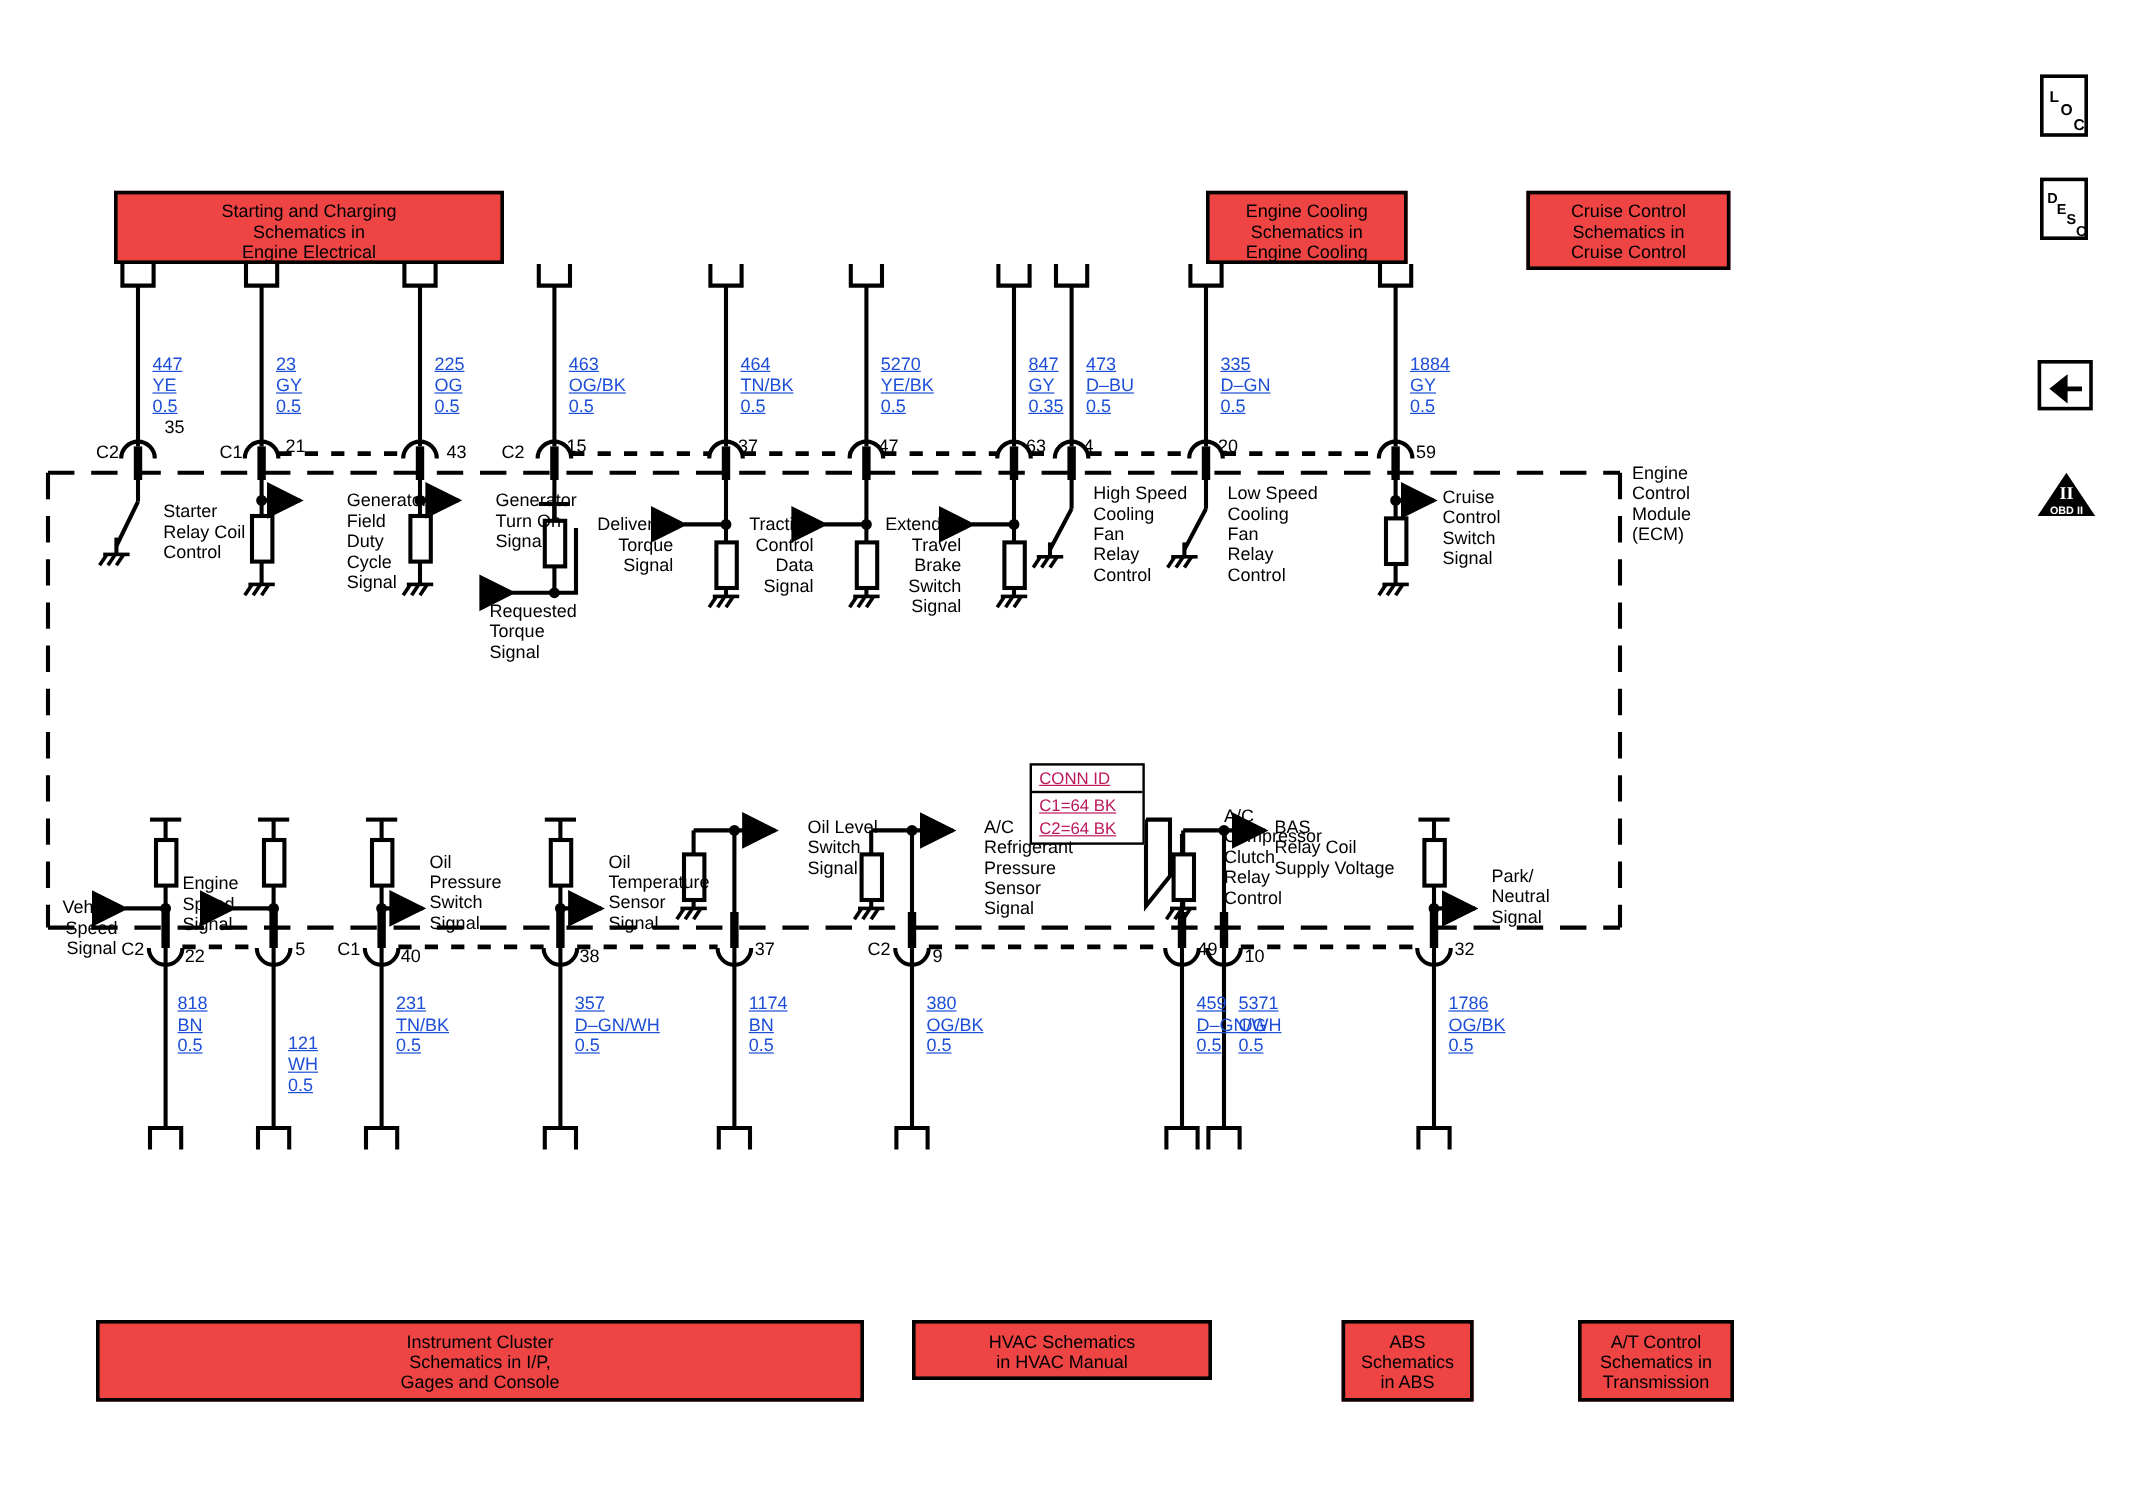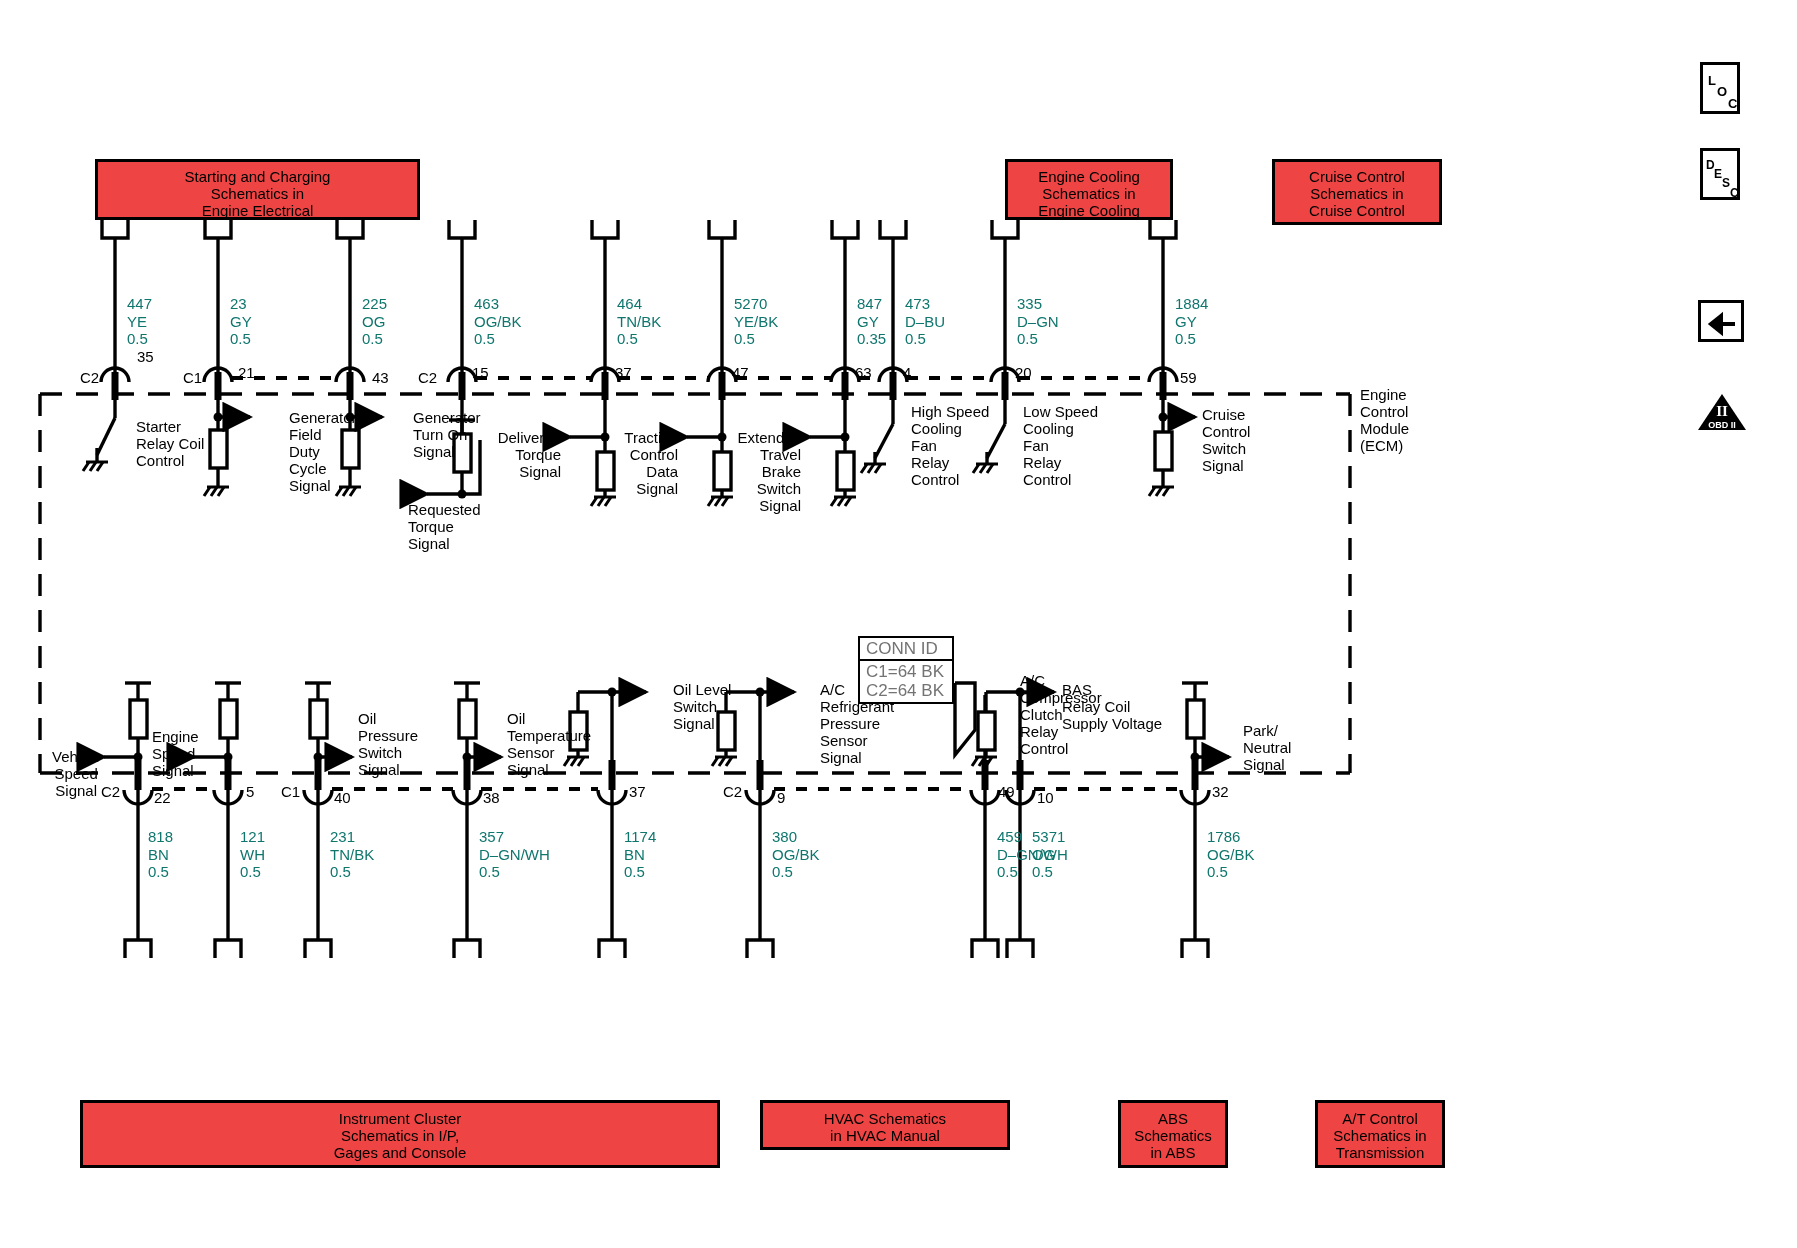--- a/index.html
+++ b/index.html
@@ -1,26 +1,26 @@
 <!DOCTYPE html>
 <html><head>
 <meta charset="utf-8">
 <style>
   html,body{margin:0;padding:0;background:#fff;}
   body{font-family:"Liberation Sans", sans-serif;}
   #stage{position:relative;width:1797px;height:1248px;background:#fff;overflow:hidden;}
   .box{position:absolute;border:3px solid #000;background:#ef4444;box-sizing:border-box;}
   .boxtxt{font-size:15px;line-height:17px;color:#000;text-align:center;}
-  .wirelbl{position:absolute;font-size:15px;line-height:17.5px;color:#0f766e;white-space:pre;}
+  .wirelbl{position:absolute;font-size:15px;line-height:17.5px;color:#1d4ed8;white-space:pre;text-decoration:underline;}
   .pin{position:absolute;font-size:15px;color:#000;white-space:pre;}
   .conn{position:absolute;font-size:15px;color:#000;white-space:pre;}
   svg{position:absolute;left:0;top:0;overflow:visible;}
   .ecmlbl{position:absolute;font-size:15px;line-height:17px;color:#000;white-space:pre;}
   .sidebox{position:absolute;border:3px solid #000;background:#fff;box-sizing:border-box;}
-  .connid{position:absolute;border:2px solid #000;background:#fff;box-sizing:border-box;font-size:17px;line-height:19px;color:#737373;}
+  .connid{position:absolute;border:2px solid #000;background:#fff;box-sizing:border-box;font-size:14px;line-height:19px;color:#be185d;text-decoration:underline;}
   .connid .hd{border-bottom:2px solid #000;padding:1px 6px 1px 6px;}
   .connid .bd{padding:1px 6px 2px 6px;white-space:pre;}
 </style>
 </head>
 <body>
 
 <div id="stage">
 
   <svg width="1797" height="1248">
     <defs>
@@ -419,21 +419,21 @@
   <div class="pin" style="left:334px;top:789px;">40</div>
   <div class="pin" style="left:483px;top:789px;">38</div>
   <div class="pin" style="left:629px;top:783px;">37</div>
   <div class="conn" style="left:723px;top:783px;">C2</div>
   <div class="pin" style="left:777px;top:789px;">9</div>
   <div class="pin" style="left:998px;top:783px;">49</div>
   <div class="pin" style="left:1037px;top:789px;">10</div>
   <div class="pin" style="left:1212px;top:783px;">32</div>
 
   <div class="wirelbl" style="left:148px;top:828px;"><span>818</span><br><span>BN</span><br><span>0.5</span></div>
-  <div class="wirelbl" style="left:240px;top:828px;"><span>121</span><br><span>WH</span><br><span>0.5</span></div>
+  <div class="wirelbl" style="left:240px;top:861px;"><span>121</span><br><span>WH</span><br><span>0.5</span></div>
   <div class="wirelbl" style="left:330px;top:828px;"><span>231</span><br><span>TN/BK</span><br><span>0.5</span></div>
   <div class="wirelbl" style="left:479px;top:828px;"><span>357</span><br><span>D–GN/WH</span><br><span>0.5</span></div>
   <div class="wirelbl" style="left:624px;top:828px;"><span>1174</span><br><span>BN</span><br><span>0.5</span></div>
   <div class="wirelbl" style="left:772px;top:828px;"><span>380</span><br><span>OG/BK</span><br><span>0.5</span></div>
   <div class="wirelbl" style="left:997px;top:828px;"><span>459</span><br><span>D–GN/WH</span><br><span>0.5</span></div>
   <div class="wirelbl" style="left:1032px;top:828px;"><span>5371</span><br><span>OG</span><br><span>0.5</span></div>
   <div class="wirelbl" style="left:1207px;top:828px;"><span>1786</span><br><span>OG/BK</span><br><span>0.5</span></div>
 
   <div class="box" style="left:80px;top:1100px;width:640px;height:68px;">
     <div class="boxtxt" style="padding-top:7px;">Instrument Cluster<br>Schematics in I/P,<br>Gages and Console</div>

